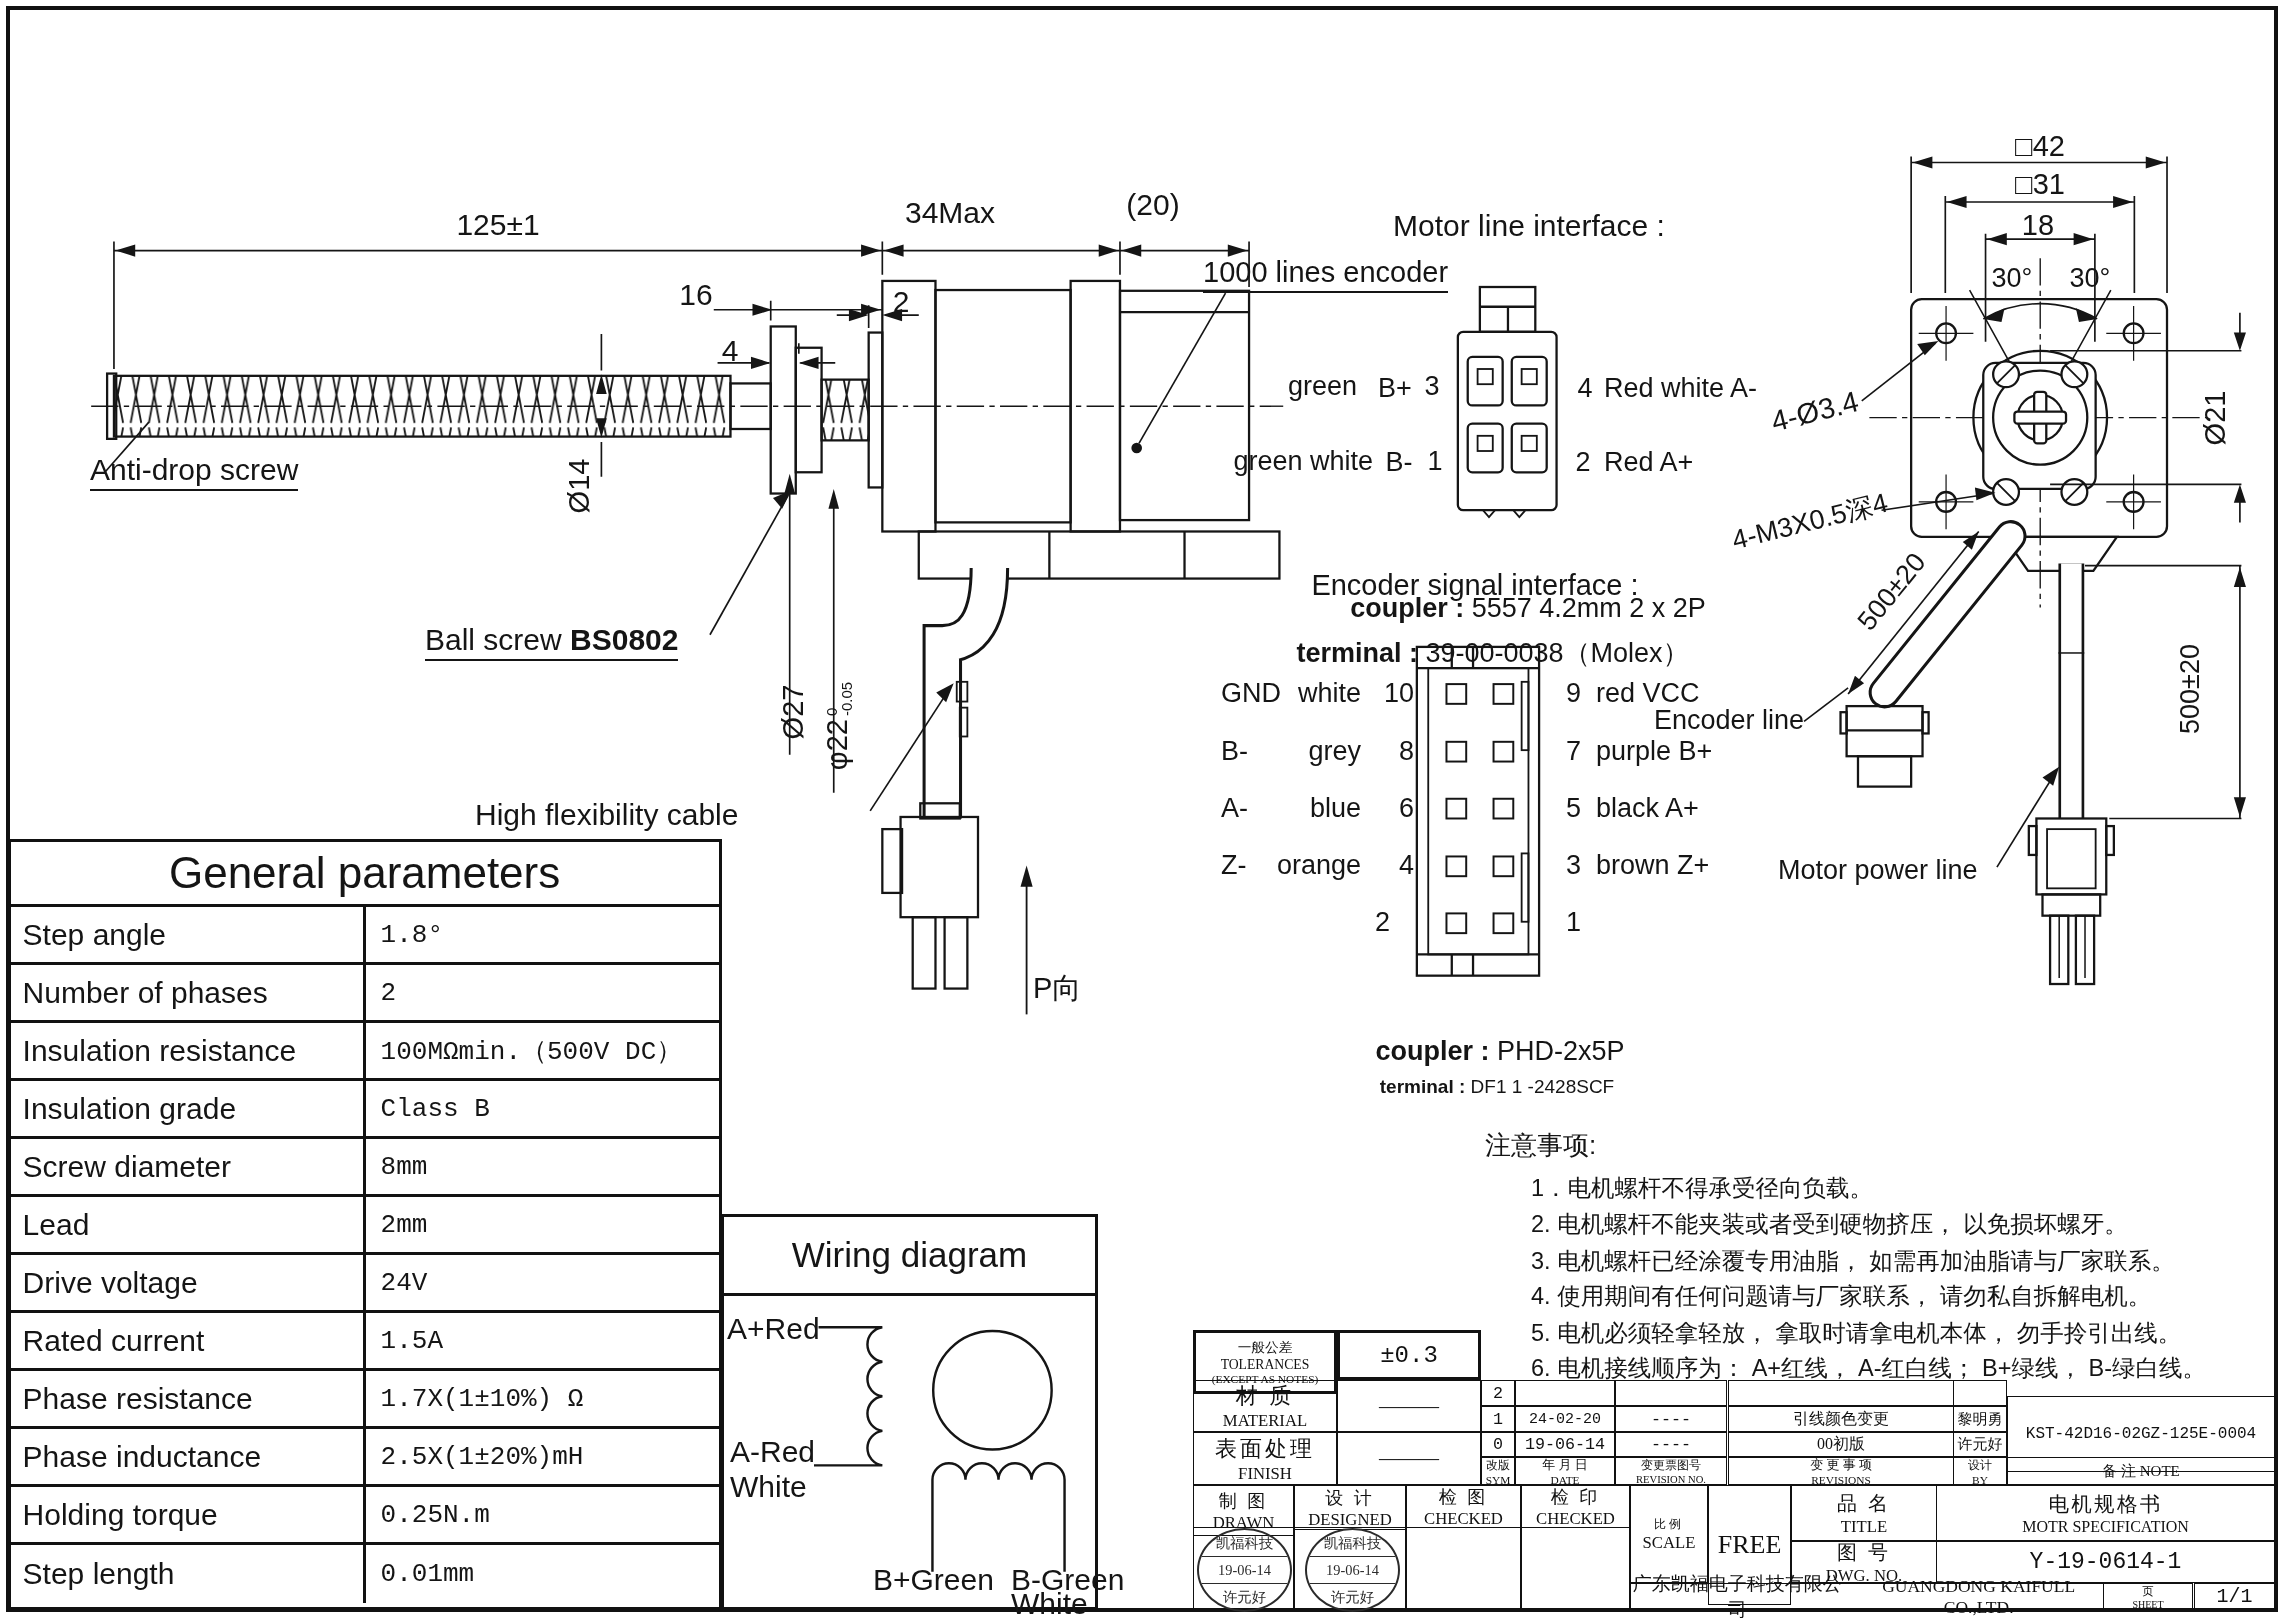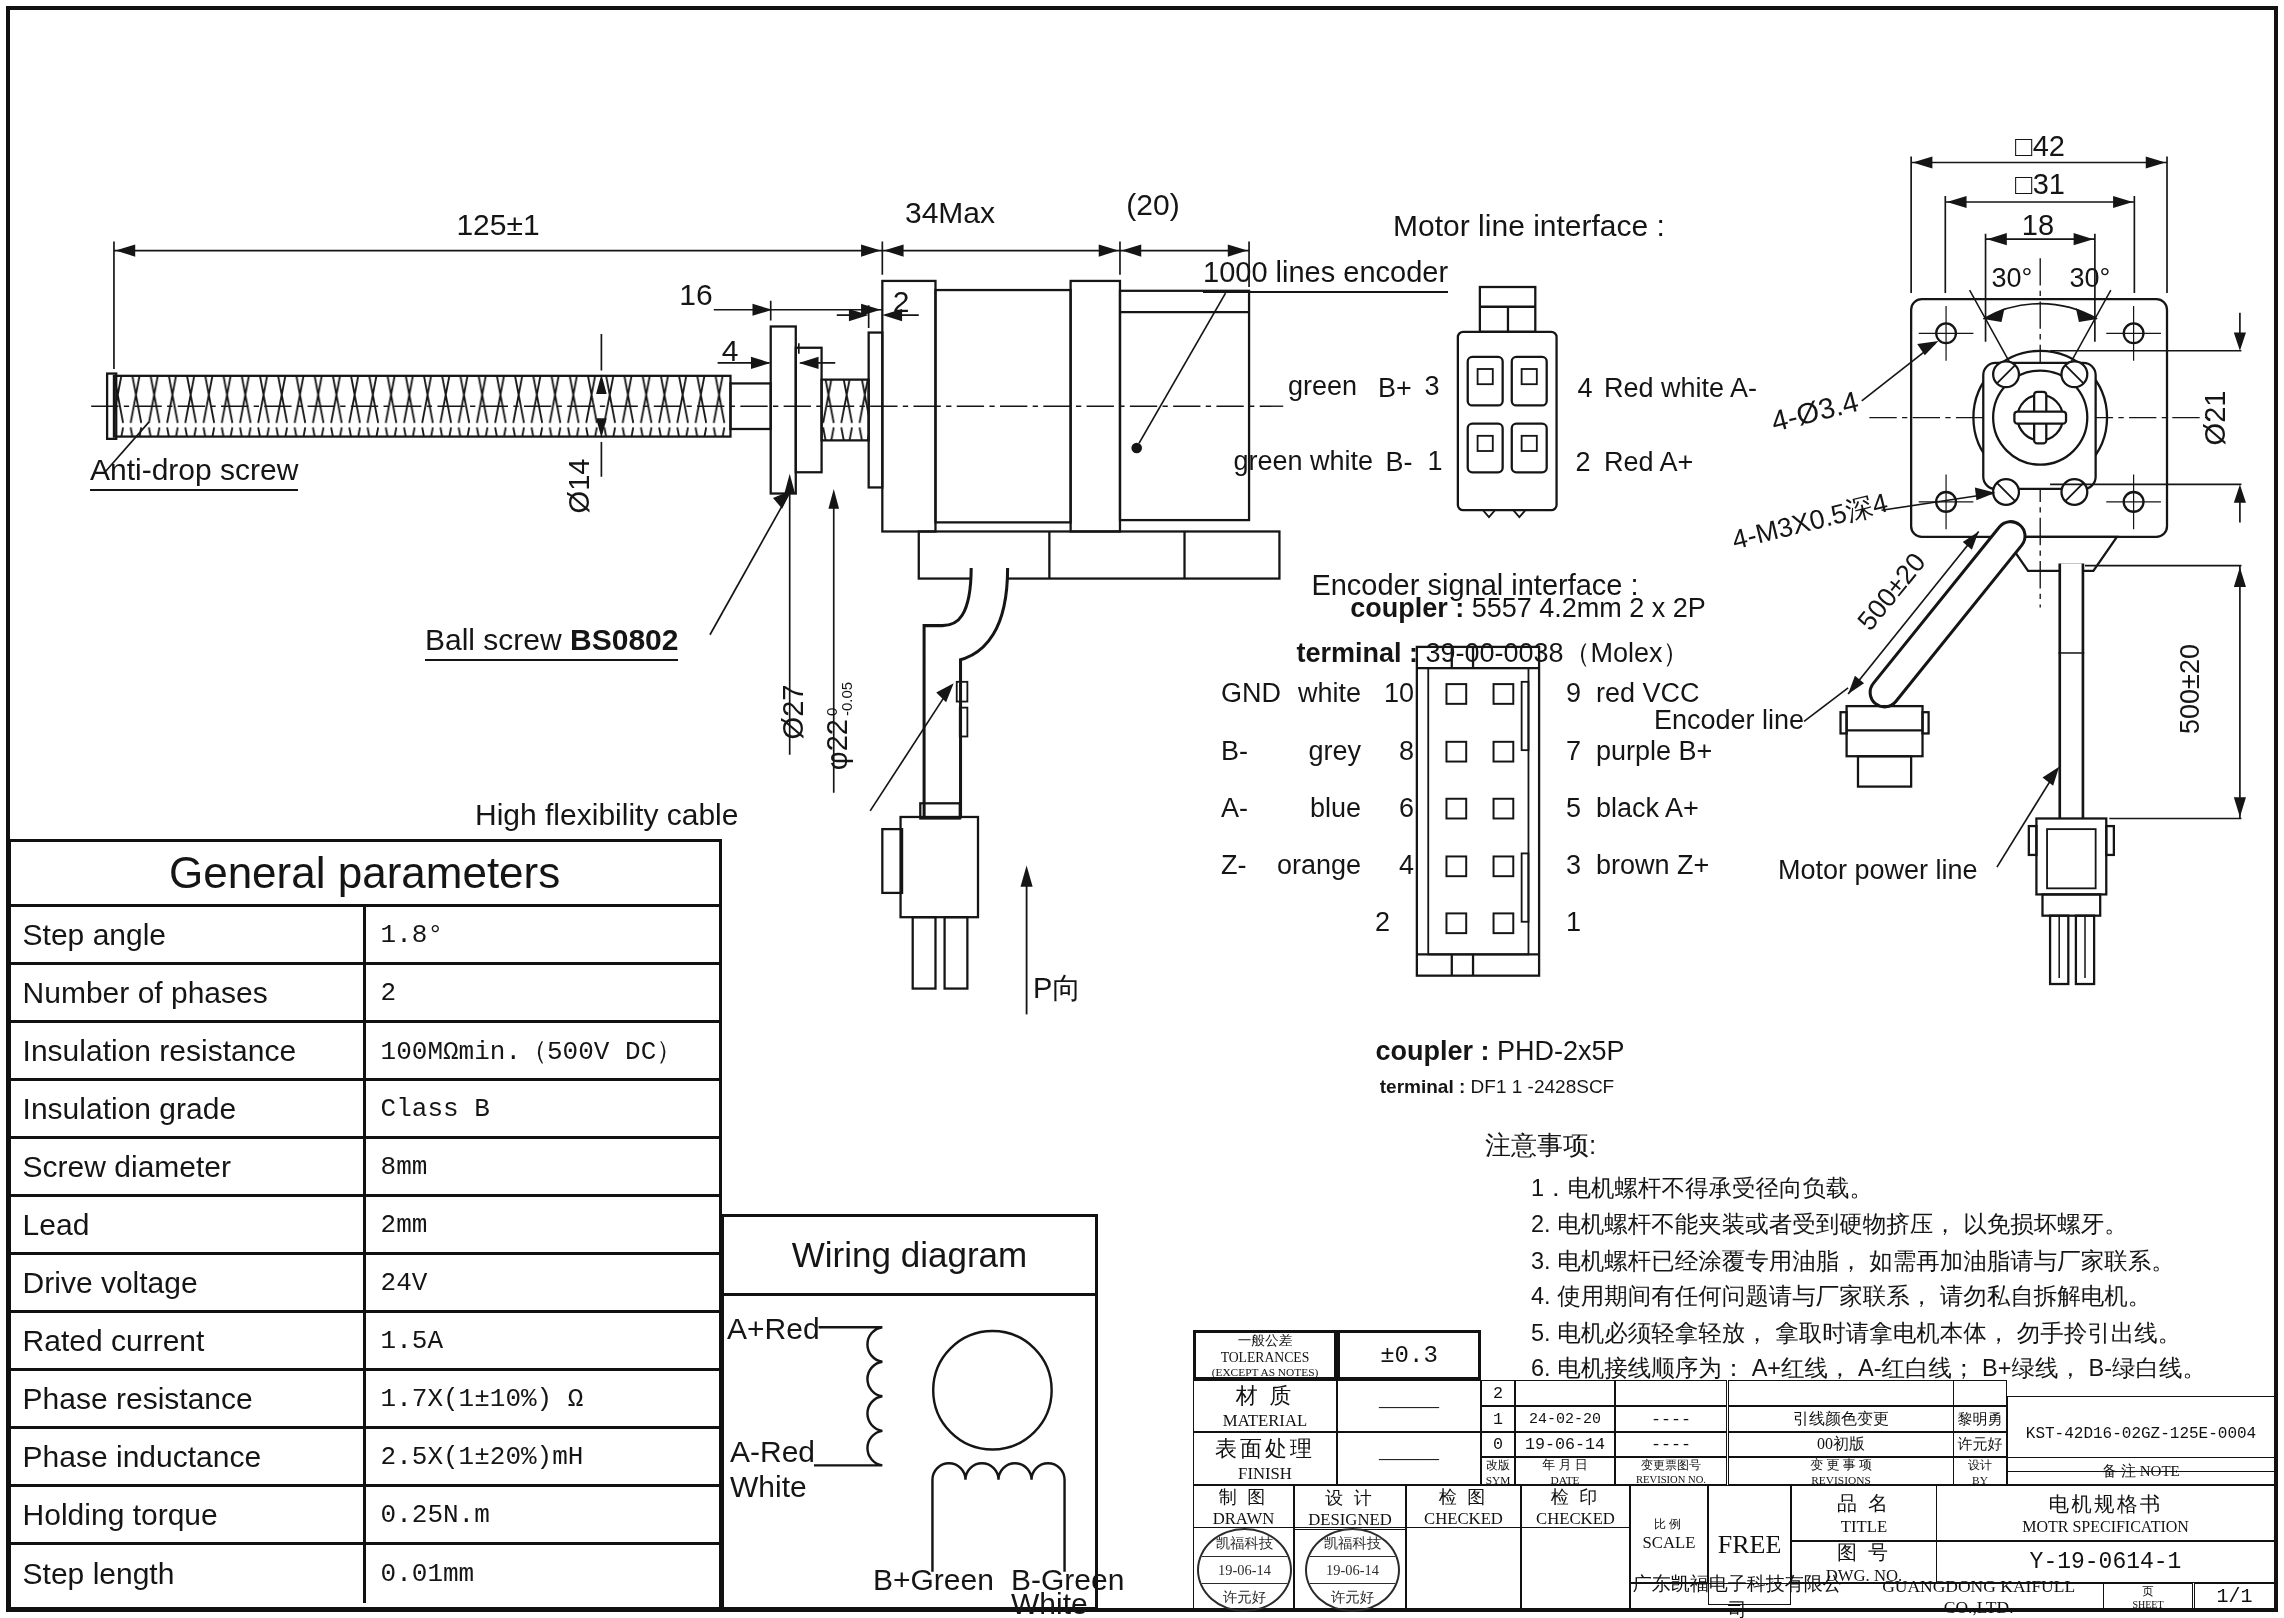--- a/index.html
+++ b/index.html
@@ -372,21 +372,21 @@
   <div class="lbl" style="left:1485px;top:1131px;font-size:26px">注意事项:</div>
   <div class="note-item" style="left:1531px;top:1172px">1．电机螺杆不得承受径向负载。</div>
   <div class="note-item" style="left:1531px;top:1208px">2. 电机螺杆不能夹装或者受到硬物挤压，  以免损坏螺牙。</div>
   <div class="note-item" style="left:1531px;top:1245px">3. 电机螺杆已经涂覆专用油脂，  如需再加油脂请与厂家联系。</div>
   <div class="note-item" style="left:1531px;top:1280px">4. 使用期间有任何问题请与厂家联系，  请勿私自拆解电机。</div>
   <div class="note-item" style="left:1531px;top:1317px">5. 电机必须轻拿轻放，  拿取时请拿电机本体，  勿手拎引出线。</div>
   <div class="note-item" style="left:1531px;top:1352px">6. 电机接线顺序为：  A+红线，  A-红白线；  B+绿线，  B-绿白线。</div>
 
   <div style="position:absolute;left:1193px;top:1330px;width:1082px;height:280px;">
 
-    <div class="tc" style="left:0;top:0;width:144px;height:50px;border-width:3px">
+    <div class="tc" style="left:0;top:0;width:144px;height:64px;border-width:3px">
       <span class="sm">一般公差</span>
         <span class="sm">TOLERANCES</span>
         <span style="font-size:11.4px">(EXCEPT AS NOTES)</span>
     </div>
     <div class="tc mono" style="left:144px;top:0;width:144px;height:50px;border-width:3px;font-size:24px">±0.3</div>
 
     <div class="tc" style="left:0;top:50px;width:144px;height:52px">
         <span class="cn">材  质</span>
         <span class="en">MATERIAL</span>
       </div>
@@ -428,21 +428,21 @@
     <div class="tc" style="left:760px;top:50px;width:54px;height:26px;font-size:15px"></div>
     <div class="tc" style="left:760px;top:76px;width:54px;height:26px;font-size:15px">黎明勇</div>
     <div class="tc" style="left:760px;top:102px;width:54px;height:25px;font-size:15px">许元好</div>
     <div class="tc" style="left:760px;top:127px;width:54px;height:28px">
         <span style="font-size:12px">设计</span>
         <span style="font-size:11.4px">BY</span>
       </div>
     <div class="tc mono" style="left:814px;top:66px;width:268px;height:76px;font-size:16px">KST-42D16-02GZ-125E-0004</div>
     <div class="tc" style="left:814px;top:127px;width:268px;height:28px;font-size:15px">备    注    NOTE</div>
 
-    <div class="tc" style="left:0;top:155px;width:101px;height:43px">
+    <div class="tc" style="left:0;top:155px;width:101px;height:51px">
         <span class="cn" style="font-size:18px">制  图</span>
         <span class="en">DRAWN</span>
       </div>
     <div class="tc" style="left:0;top:197px;width:101px;height:83px"></div>
     <div class="tc" style="left:101px;top:155px;width:112px;height:45px">
         <span class="cn" style="font-size:18px">设  计</span>
         <span class="en">DESIGNED</span>
       </div>
     <div class="tc" style="left:101px;top:197px;width:112px;height:83px"></div>
     <div class="tc" style="left:213px;top:155px;width:115px;height:43px">

